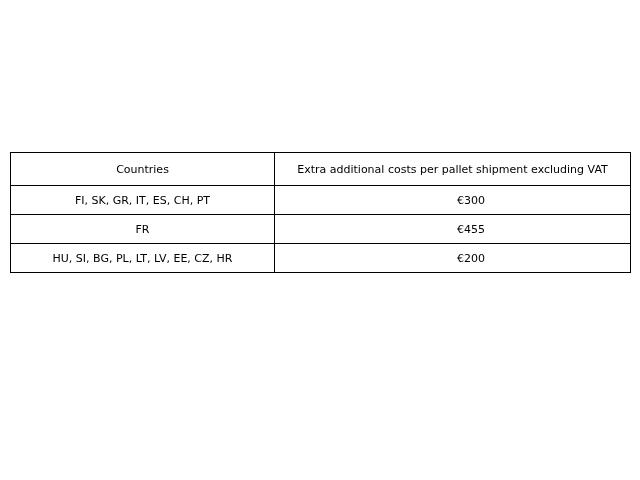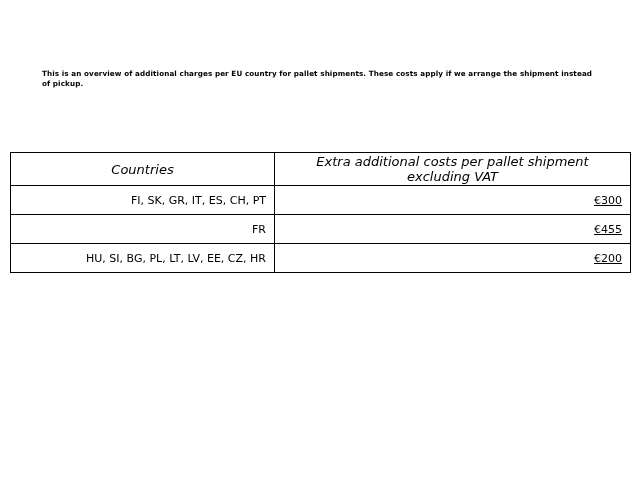--- a/index.html
+++ b/index.html
@@ -49,38 +49,35 @@
     font-weight: normal;
     font-size: 11px;
     color: #000000;
     height: 28px;
     padding: 0 8px;
     vertical-align: middle;
   }
   table.costs thead th {
     text-align: center;
     height: 32px;
-    font-size: 13px;
-    font-style: italic;
+    font-size: 11px;
   }
   table.costs tbody td {
-    text-align: right;
+    text-align: center;
     margin-left: 23px;
   }
   table.costs tbody td.cost {
     padding-left: 45px;
-    text-decoration: underline;
   }
 </style>
 </head>
 <body>
 
 <div class="page">
 
-  <p class="intro">This is an overview of additional charges per EU country for pallet shipments. These costs apply if we arrange the shipment instead of pickup.</p>
 
   <table class="costs">
     <colgroup>
       <col class="c1">
       <col class="c2">
     </colgroup>
     <thead>
       <tr>
         <th>Countries</th>
         <th>Extra additional costs per pallet shipment excluding VAT</th>

